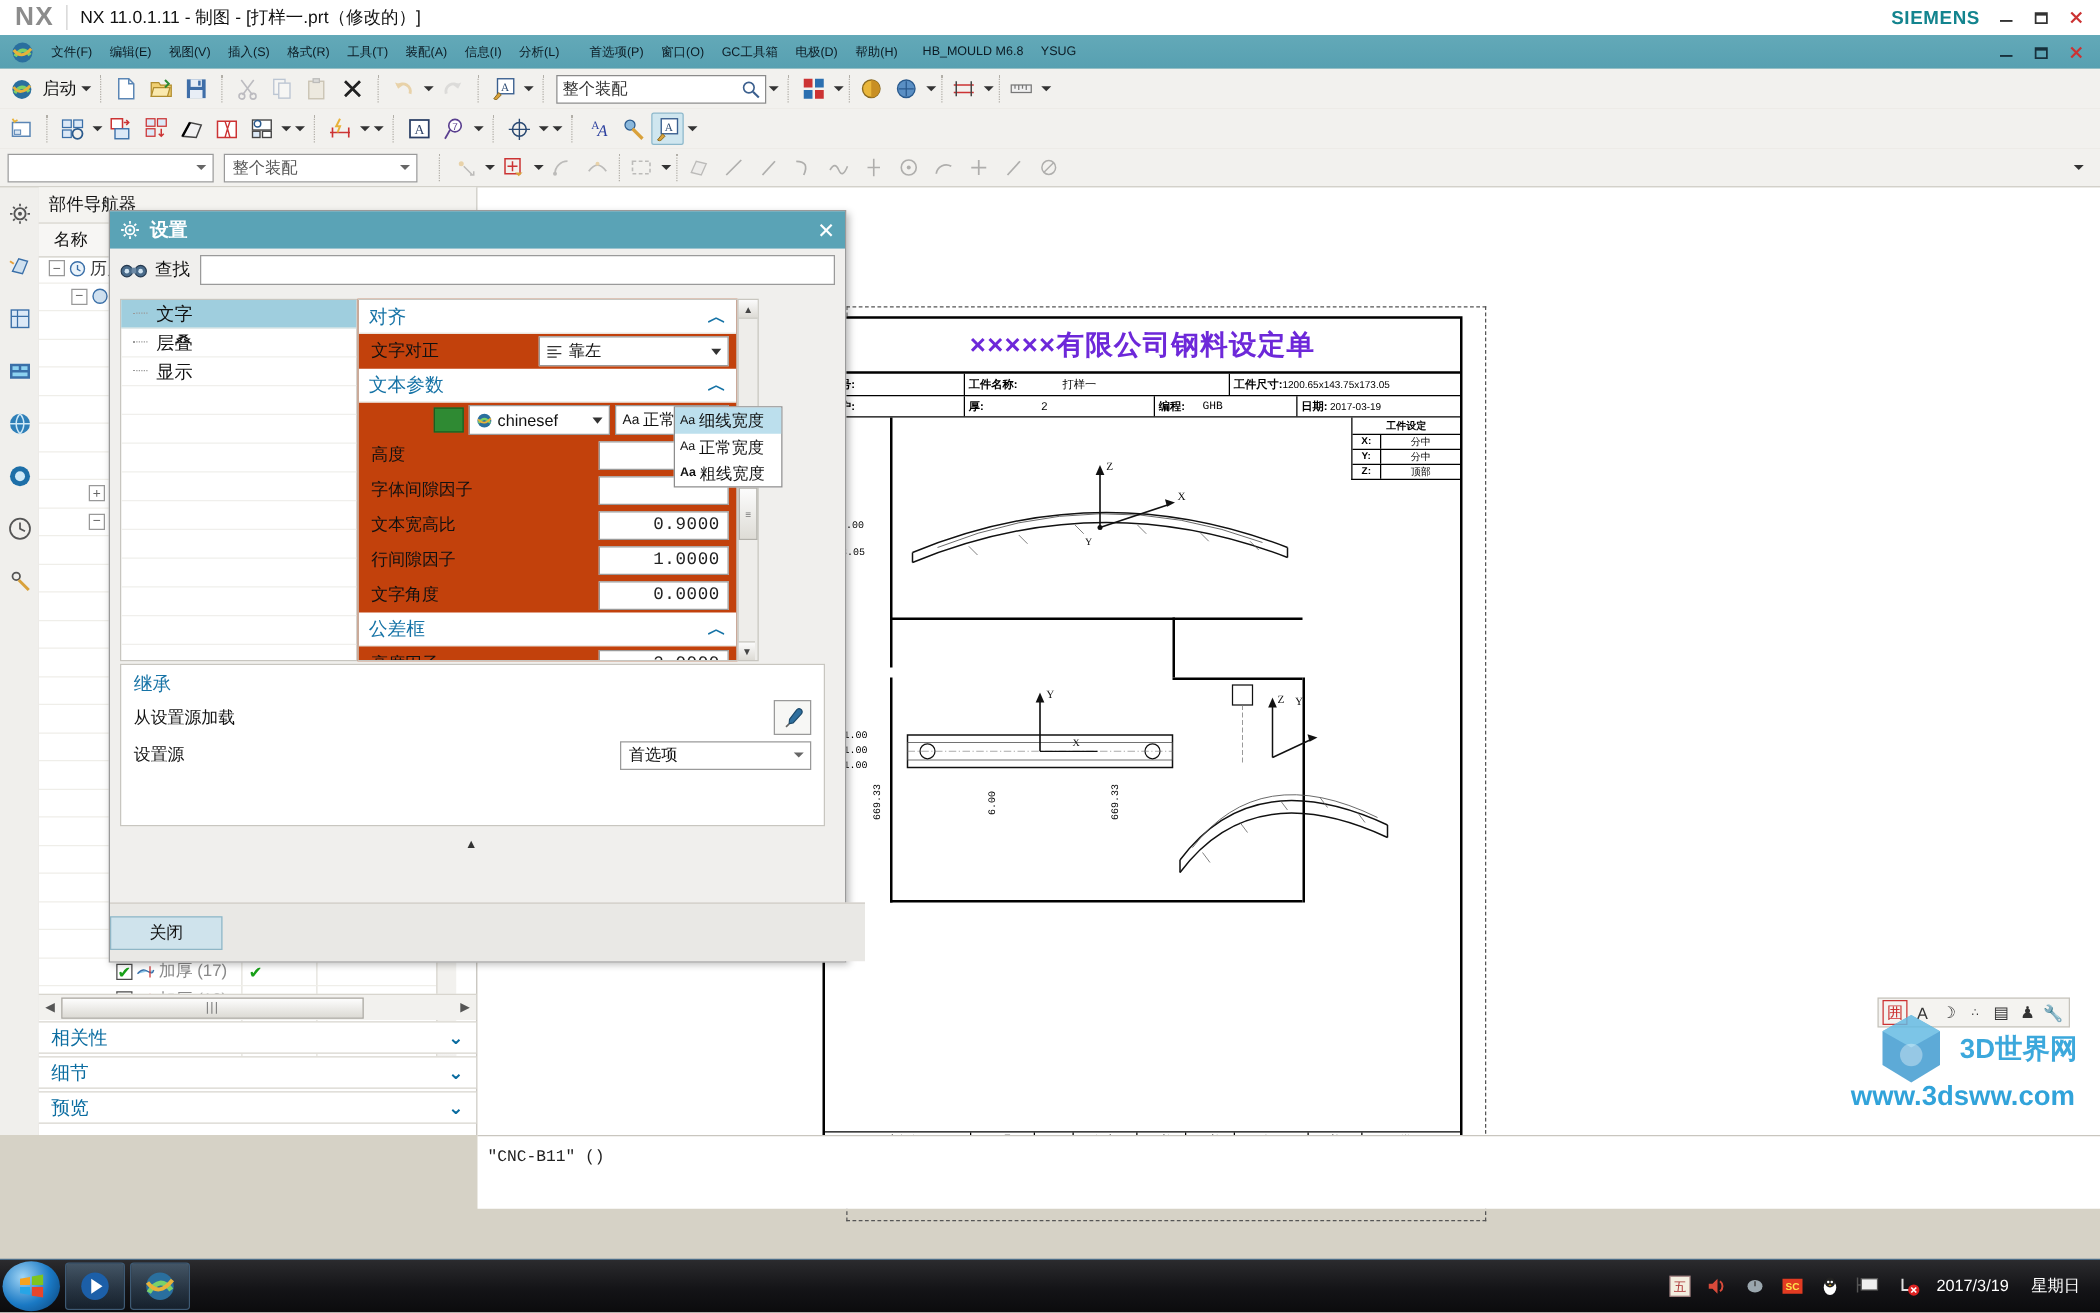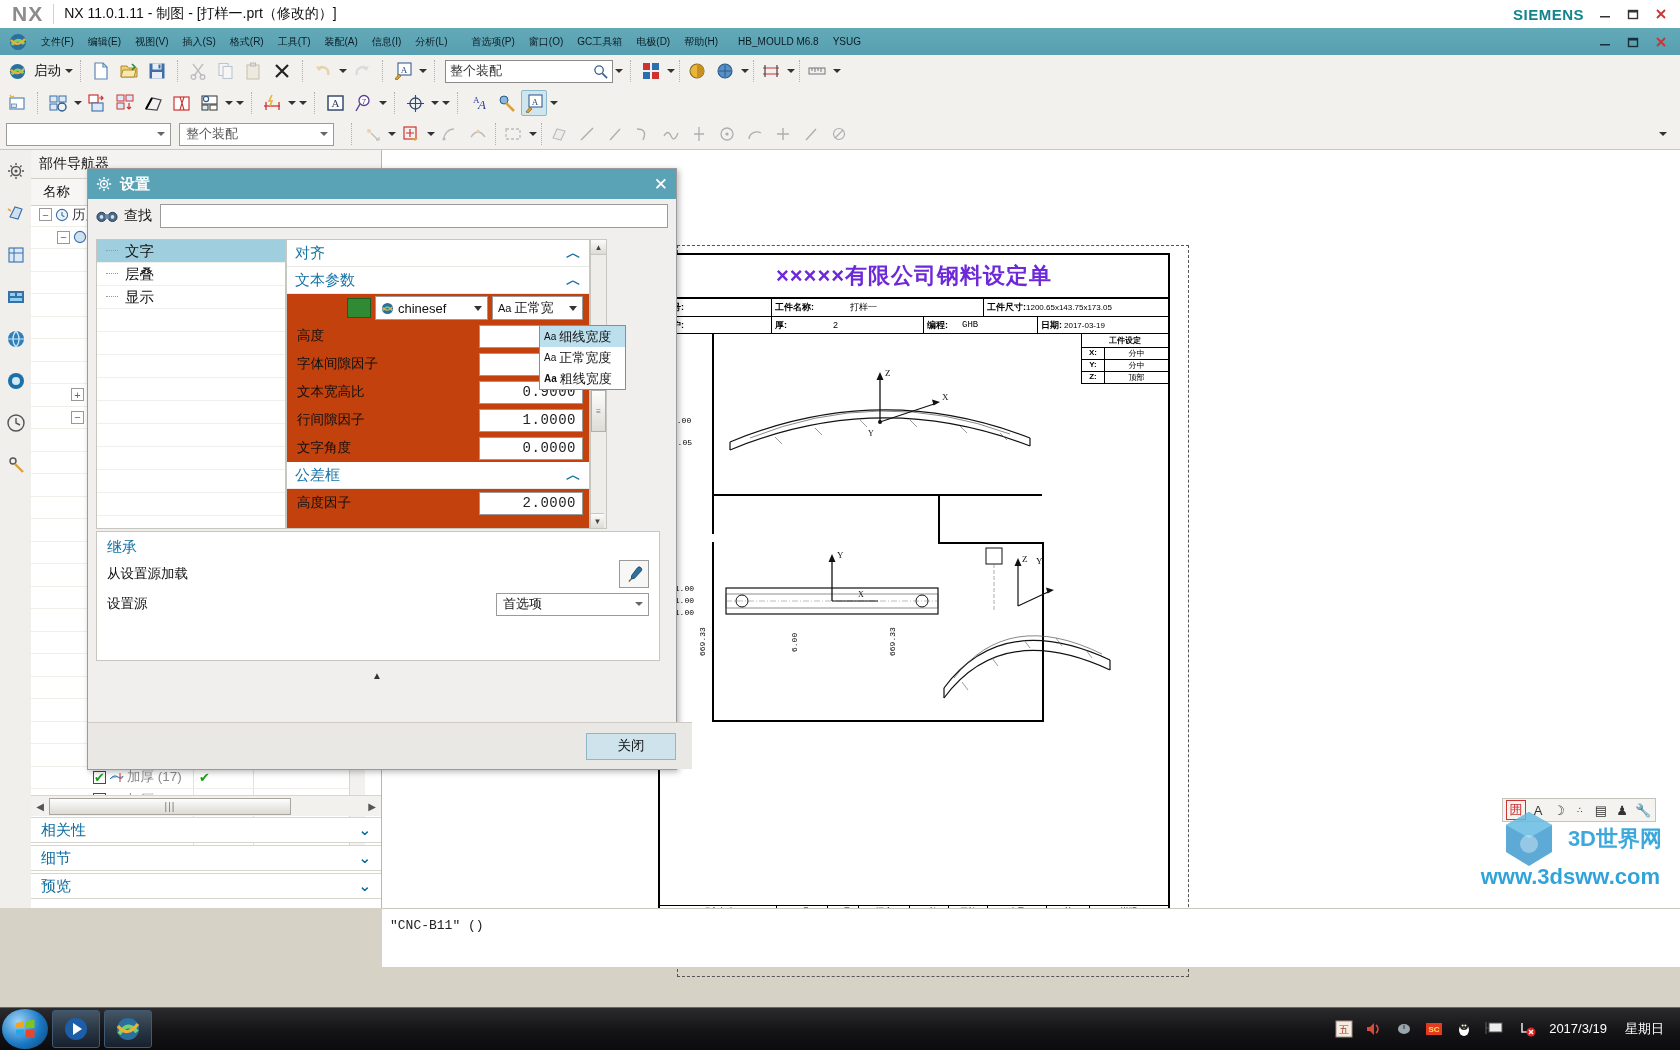--- a/index.html
+++ b/index.html
@@ -166,21 +166,21 @@
   .ddi.sel{background:#bcdfed;}
   .aa{font-size:11px;color:#111;}
   .aa.b{font-weight:bold;}
   .inherit{position:absolute;left:0;top:292px;width:562px;height:128px;background:#fff;border:1px solid #c8c6c0;}
   .inh-h{padding:6px 0 2px 10px;color:#1673a6;font-size:15px;}
   .inh-row{height:30px;display:flex;align-items:center;padding:0 10px;font-size:13.5px;color:#111;}
   .inh-row .lb{flex:1;}
   .dlg-updn{position:absolute;left:0;top:426px;width:562px;height:20px;display:flex;align-items:center;
             justify-content:center;color:#333;font-size:10px;}
   .dlg-foot{position:absolute;left:0;bottom:0;width:588px;height:46px;background:#e9e8e5;
-            border-top:1px solid #cfccc5;display:flex;align-items:center;justify-content:flex-end;padding-right:16px;}
+            border-top:1px solid #cfccc5;display:flex;align-items:center;justify-content:flex-start;padding-right:16px;}
   .btn-close{min-width:60px;height:25px;background:#cfe3ec;border:1px solid #8fb6c6;font-size:13.5px;color:#111;
              display:flex;align-items:center;justify-content:center;padding:0 14px;cursor:default;}
   .swatch{width:22px;height:18px;background:#2f8a33;border:1px solid #1d5c20;}
 </style>
 </head>
 <body>
 
 <div id="app">
 
   <div class="titlebar">
@@ -1067,20 +1067,30 @@
         <div class="lrow"></div>
         <div class="lrow"></div>
       </div>
 
       <div class="dlg-right">
 
         <div class="grp-h">
           <span>对齐</span>
           <span class="cv">︿</span>
         </div>
+        <div class="fld">
+          <span class="lb">文字对正</span>
+          <div class="ctl">
+            <svg width="13" height="11" viewBox="0 0 14 11">
+              <path d="M1 1 h12 M1 4 h8 M1 7 h12 M1 10 h8" stroke="#333" stroke-width="1.2"></path>
+            </svg>
+            <span style="margin-left:5px;flex:1">靠左</span>
+            <span class="dd-car"></span>
+          </div>
+        </div>
 
         <div class="grp-h">
           <span>文本参数</span>
           <span class="cv">︿</span>
         </div>
         <div class="fld">
           <span class="lb"></span>
           <div class="swatch"></div>
           <div class="ctl" style="width:104px;margin-left:4px">
             <svg width="13" height="13" viewBox="0 0 14 14">

